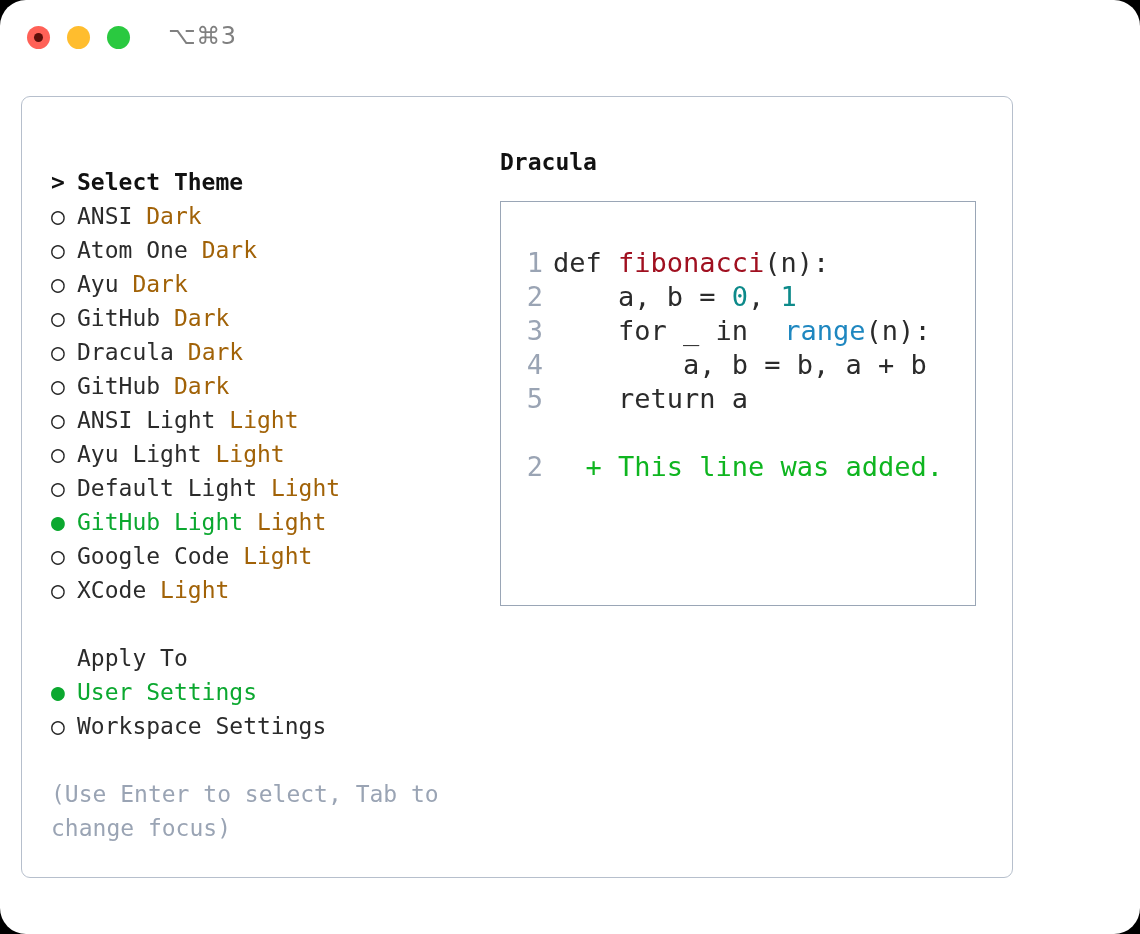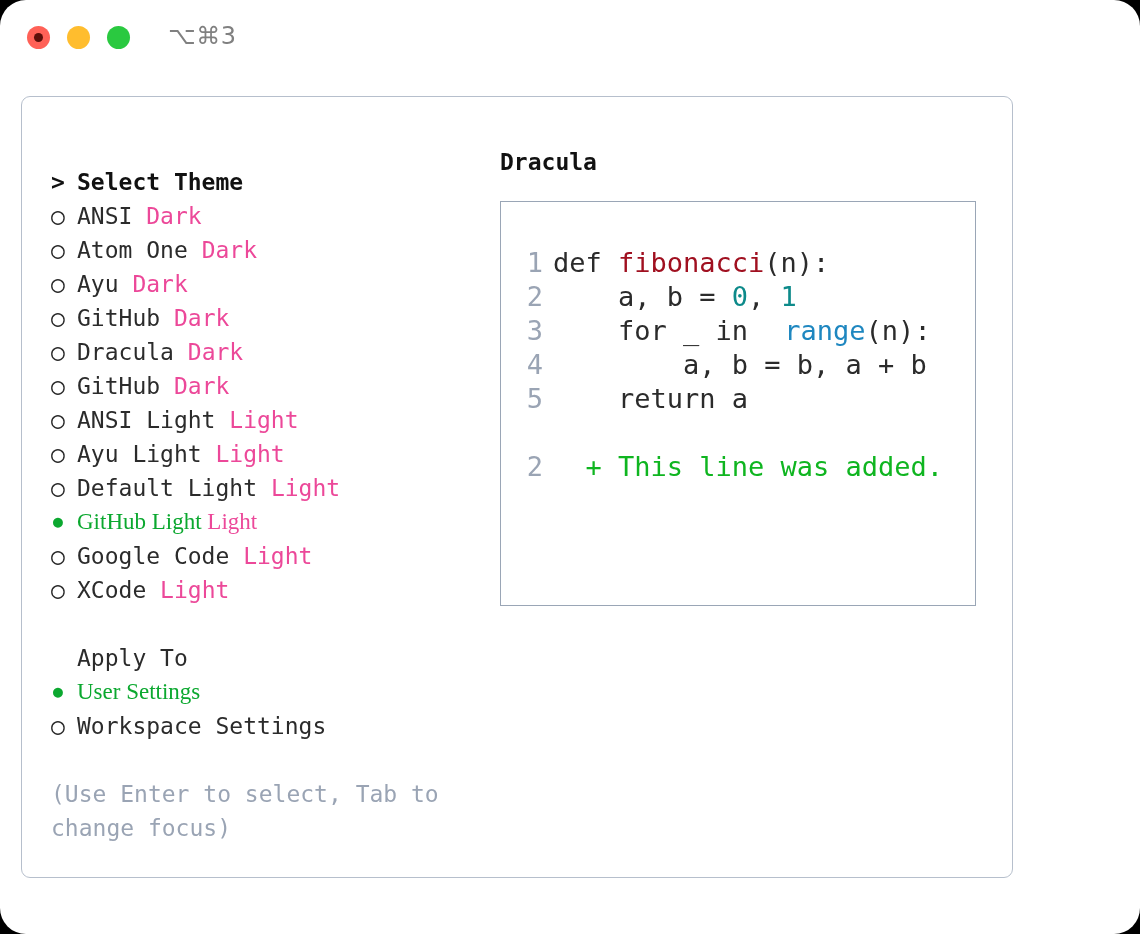--- a/index.html
+++ b/index.html
@@ -96,22 +96,22 @@
     display: inline-block;
     width: 26px;
     color: #2b2b2b;
   }
   .header-line {
     font-weight: bold;
     color: #111111;
   }
   .header-line .marker { color: #111111; font-weight: bold; }
   .list-line.selected,
-  .list-line.selected .marker { color: #0ba82f; font-family: Liberation Serif, serif; }
-  .suffix { color: #ec4899; }
+  .list-line.selected .marker { color: #0ba82f; }
+  .suffix { color: #a16207; }
   .hint {
     font-size: 23px;
     line-height: 34px;
     color: #9aa4b4;
     width: 420px;
     white-space: pre-wrap;
   }
   .spacer-row { height: 34px; }
   .indent-label {
     padding-left: 26px;

